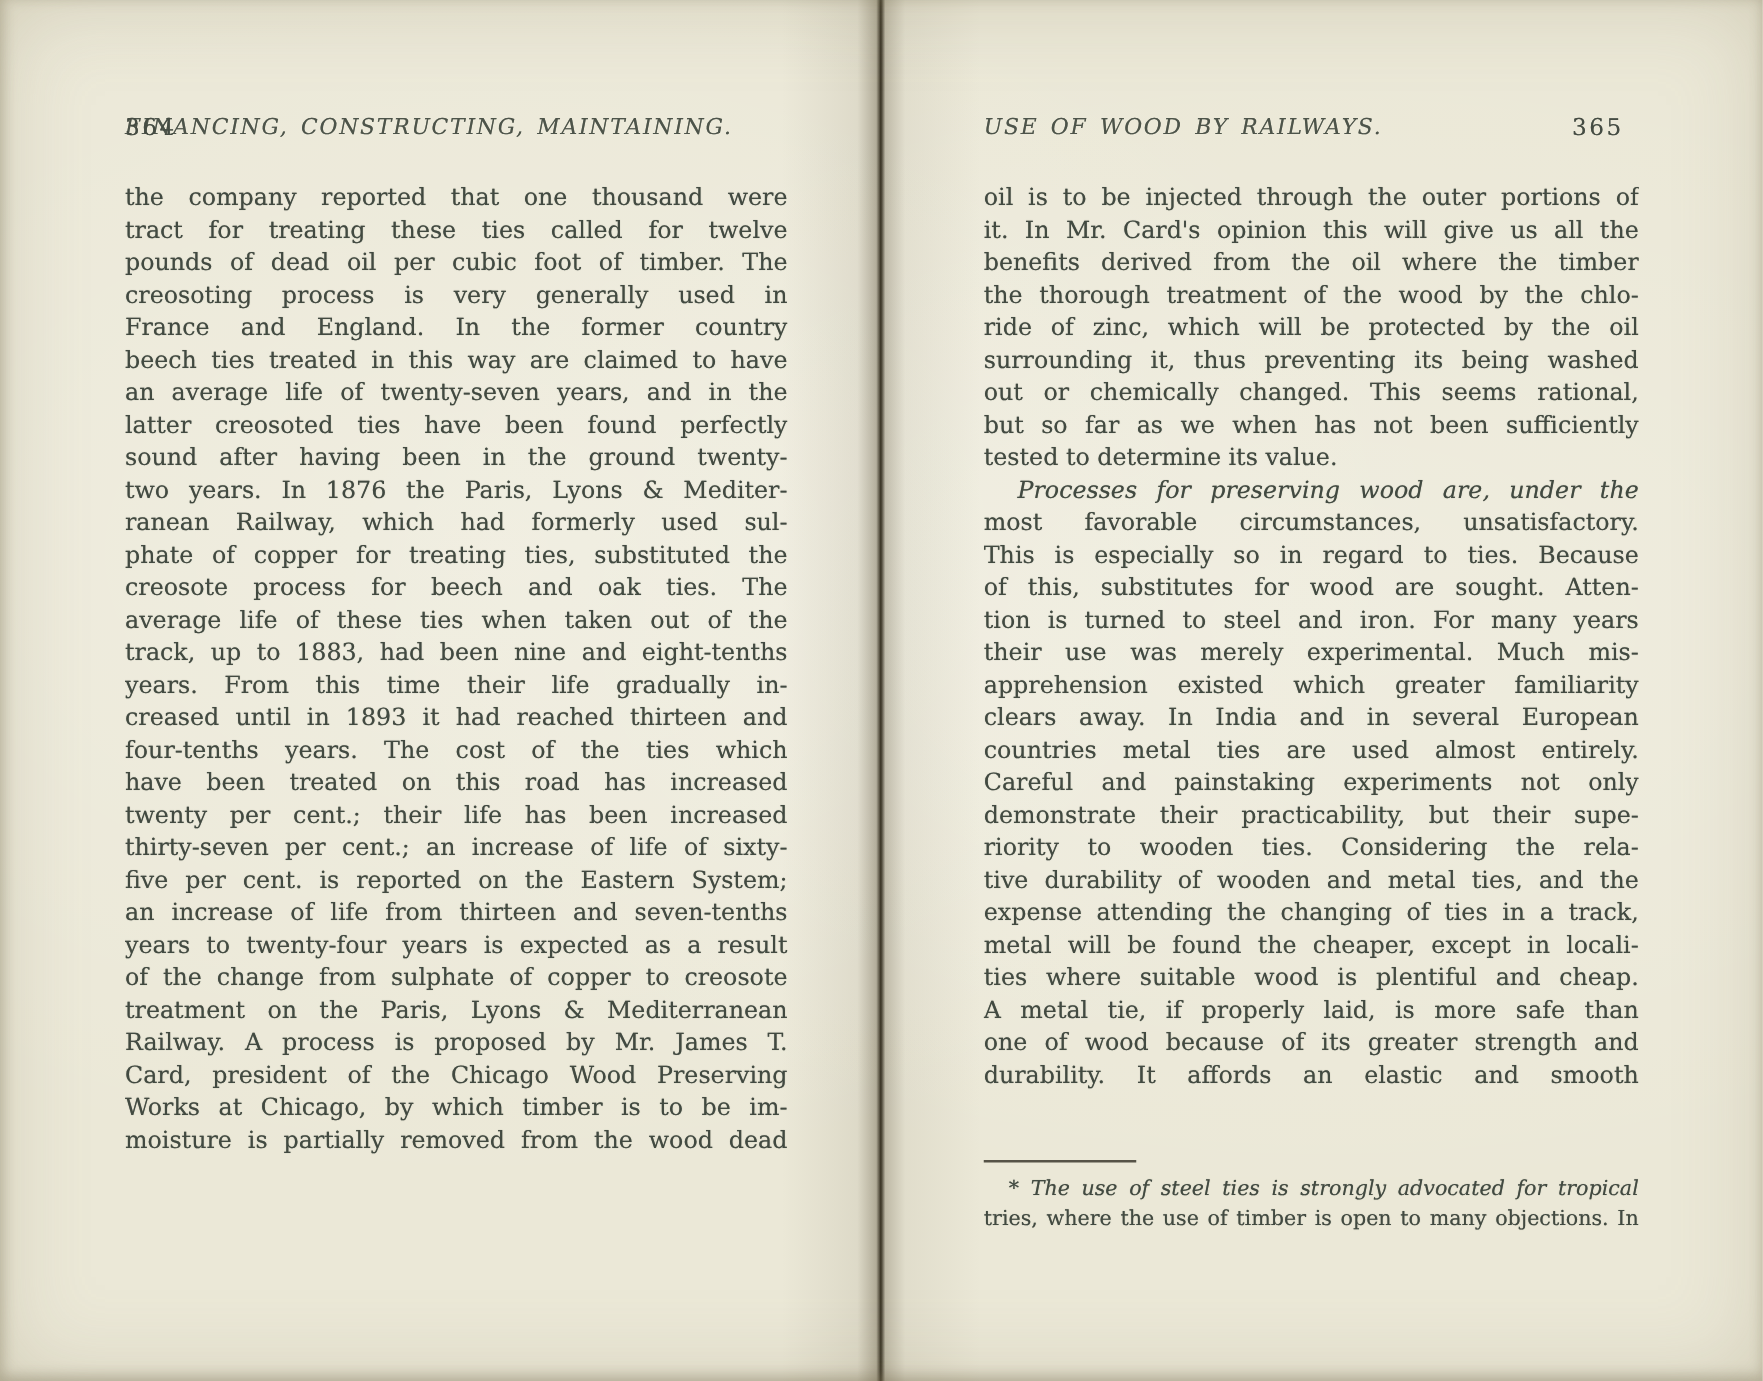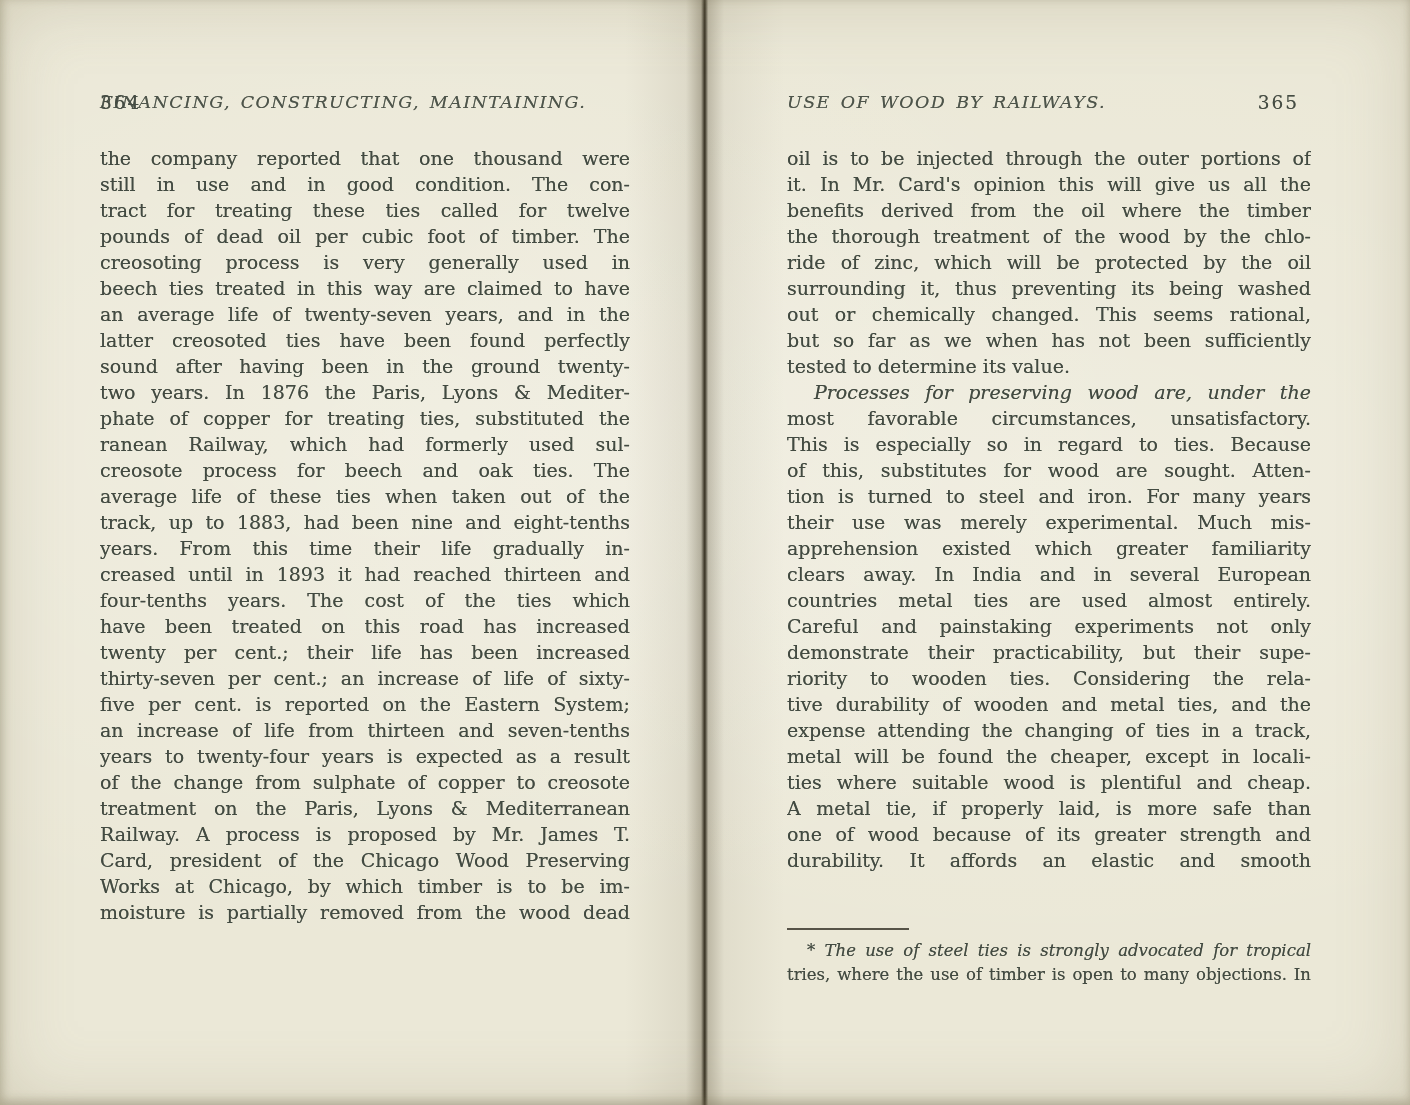--- a/index.html
+++ b/index.html
@@ -89,31 +89,31 @@
 
   <div class="gutter-shade"></div>
 
   <div class="page-col left">
     <div class="running-header">
       <span class="header-num at-left">364</span>
       <div class="header-title">FINANCING, CONSTRUCTING, MAINTAINING.</div>
     </div>
     <div class="body-text">
         <div class="line">the company reported that one thousand were</div>
-        <div class="line">still in use and in good condition. The con-</div>
         <div class="line">tract for treating these ties called for twelve</div>
         <div class="line">pounds of dead oil per cubic foot of timber. The</div>
         <div class="line">creosoting process is very generally used in</div>
+        <div class="line">France and England. In the former country</div>
         <div class="line">beech ties treated in this way are claimed to have</div>
         <div class="line">an average life of twenty-seven years, and in the</div>
         <div class="line">latter creosoted ties have been found perfectly</div>
         <div class="line">sound after having been in the ground twenty-</div>
         <div class="line">two years. In 1876 the Paris, Lyons &amp; Mediter-</div>
+        <div class="line">ranean Railway, which had formerly used sul-</div>
         <div class="line">phate of copper for treating ties, substituted the</div>
-        <div class="line">ranean Railway, which had formerly used sul-</div>
         <div class="line">creosote process for beech and oak ties. The</div>
         <div class="line">average life of these ties when taken out of the</div>
         <div class="line">track, up to 1883, had been nine and eight-tenths</div>
         <div class="line">years. From this time their life gradually in-</div>
         <div class="line">creased until in 1893 it had reached thirteen and</div>
         <div class="line">four-tenths years. The cost of the ties which</div>
         <div class="line">have been treated on this road has increased</div>
         <div class="line">twenty per cent.; their life has been increased</div>
         <div class="line">thirty-seven per cent.; an increase of life of sixty-</div>
         <div class="line">five per cent. is reported on the Eastern System;</div>

